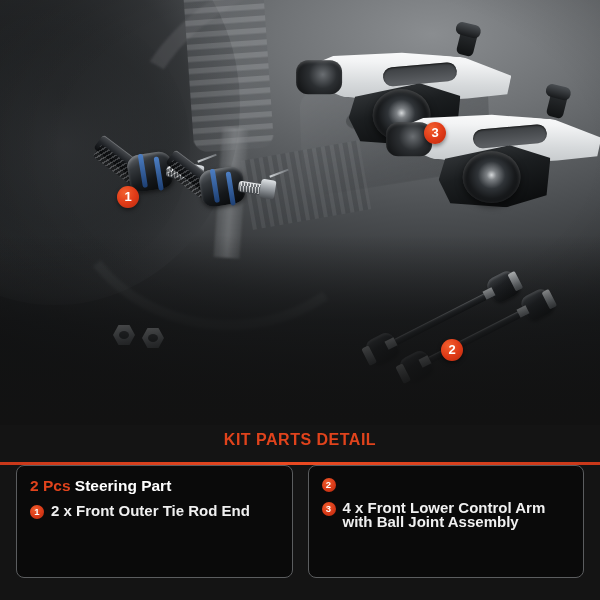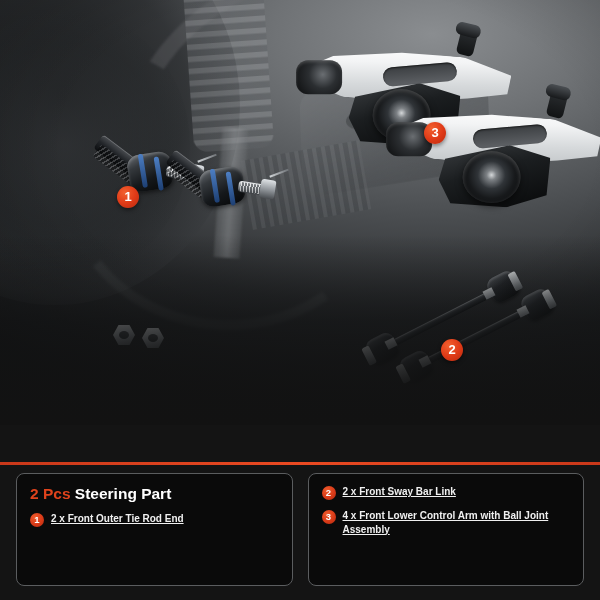--- a/index.html
+++ b/index.html
@@ -213,35 +213,35 @@
   
   .detail { position: absolute; left: 0; top: 425px; width: 600px; height: 175px; background: #141414; }
   .detail-title {
     position: absolute; left: 0; top: 6px; width: 600px; text-align: center;
     color: #e0431c; font-size: 16px; font-weight: bold; letter-spacing: .5px;
   }
   .rule {
     position: absolute; left: 0; top: 37px; width: 600px; height: 3px;
     background: linear-gradient(90deg, #c9381a, #ea4a22 50%, #c9381a);
   }
-  .cards { position: absolute; left: 0; top: 48px; width: 600px; display: flex; gap: 15px; padding: 0 16px; }
+  .cards { position: absolute; left: 0; top: 40px; width: 600px; display: flex; gap: 15px; padding: 0 16px; }
   .card {
     flex: 1 1 0; min-height: 113px; background: #0a0a0a;
     border: 1px solid #5b5d5f; border-radius: 8px; padding: 11px 13px 10px 13px;
   }
   .card-head { font-size: 15.5px; font-weight: bold; color: #ffffff; margin-bottom: 9px; white-space: nowrap; }
   .card-head .pcs { color: #e0431c; }
   .item { display: flex; align-items: flex-start; gap: 7px; margin-bottom: 9px; }
   .item:last-child { margin-bottom: 0; }
   .item-badge {
     flex: 0 0 auto; width: 14px; height: 14px; border-radius: 50%; margin-top: 1px;
     background: radial-gradient(circle at 36% 30%, #ef5b2c 0%, #d93a18 55%, #b02a0e 100%);
     color: #fff; font-size: 9.5px; font-weight: bold; line-height: 14px; text-align: center;
   }
-  .item-text { color: #f0f0f0; font-size: 10px; font-weight: bold; line-height: 13.5px; text-decoration: underline; }
+  .item-text { color: #f0f0f0; font-size: 15px; font-weight: bold; line-height: 13.5px; }
 </style>
 </head>
 <body>
 
 <div id="page">
 
   <div class="photo">
     <div class="ghost g-wheel"></div>
     <div class="ghost g-wheel2"></div>
     <div class="ghost g-arcA"></div>
@@ -317,39 +317,39 @@
 
     <div class="photo-vig"></div>
     <div class="photo-fade"></div>
 
     <div class="badge" style="left:117px; top:186px;">1</div>
     <div class="badge" style="left:441px; top:339px;">2</div>
     <div class="badge" style="left:424px; top:122px;">3</div>
   </div>
 
   <div class="detail">
+    <div class="detail-title">KIT PARTS DETAIL</div>
     <div class="rule"></div>
 
     <div class="cards">
 
       <div class="card">
         <div class="card-head">
           <span class="pcs">2 Pcs</span>
           <span>Steering Part</span>
         </div>
         <div class="item">
           <div class="item-badge">1</div>
           <div class="item-text">2 x Front Outer Tie Rod End</div>
         </div>
       </div>
 
       <div class="card">
         <div class="item">
           <div class="item-badge">2</div>
-          <div class="item-text">2 x Front Sway Bar Link</div>
         </div>
         <div class="item">
           <div class="item-badge">3</div>
           <div class="item-text">4 x Front Lower Control Arm with Ball Joint Assembly</div>
         </div>
       </div>
 
     </div>
   </div>
 

